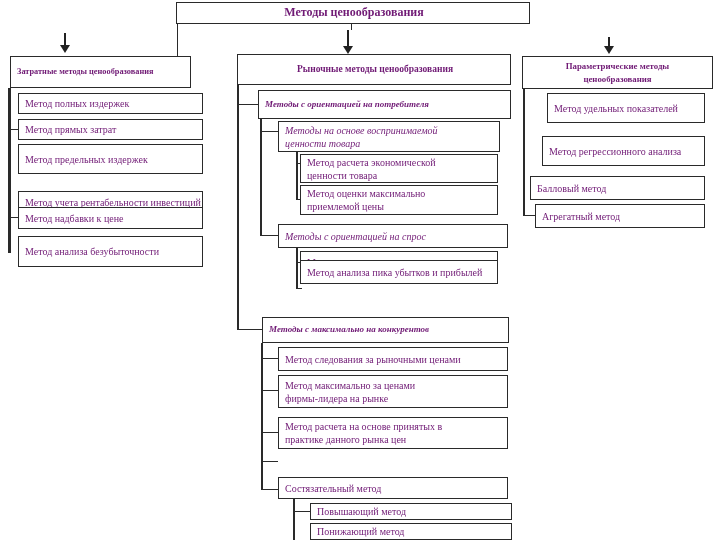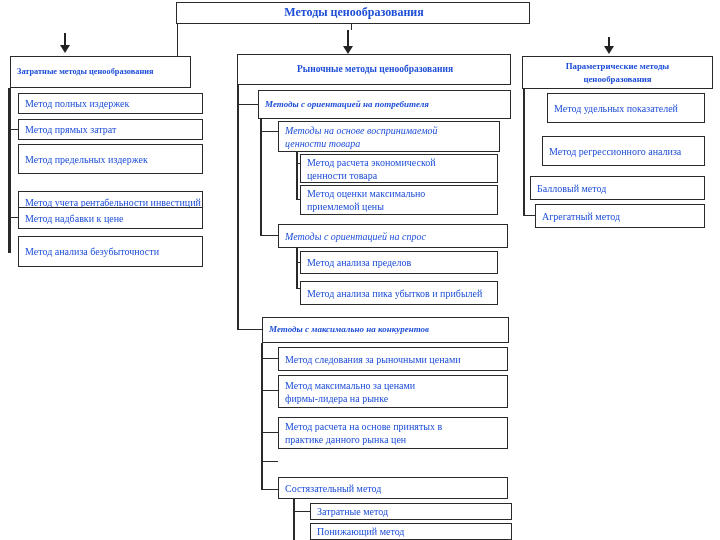--- a/index.html
+++ b/index.html
@@ -1,17 +1,17 @@
 <!DOCTYPE html>
 <html><head>
 <meta charset="utf-8">
 <style>
   html,body{margin:0;padding:0;background:#fff;}
   #stage{position:relative;width:720px;height:540px;background:#fff;overflow:hidden;
-         font-family:"Liberation Serif","DejaVu Serif",serif;color:#1d4ed8;}
+         font-family:"Liberation Serif","DejaVu Serif",serif;color:#701a75;}
   .box{position:absolute;box-sizing:border-box;border:1px solid #2a2a2a;background:#fff;
        display:flex;align-items:center;font-size:10px;line-height:1.3;padding:1px 4px 1px 6px;}
   .ctr{justify-content:center;text-align:center;}
   .b{font-weight:bold;}
   .i{font-style:italic;}
   .vline,.hline{position:absolute;background:#2a2a2a;}
   .arr{position:absolute;width:2px;background:#222;}
   .arr::after{content:"";position:absolute;left:50%;bottom:-7px;transform:translateX(-50%);
        width:0;height:0;border:5px solid transparent;border-bottom:none;border-top:8px solid #222;}
   .titlebox{font-size:12px;}
@@ -67,40 +67,40 @@
   <div class="box" style="left:300px;top:154px;width:198px;height:29px;padding-right:32px;">Метод расчета экономической ценности товара</div>
   <div class="box" style="left:300px;top:185px;width:198px;height:30px;padding-right:52px;">Метод оценки максимально приемлемой цены</div>
 
   <div class="box i" style="left:278px;top:224px;width:230px;height:24px;">Методы с ориентацией на спрос</div>
 
   <div class="vline" style="left:296px;top:248px;width:2px;height:41px;"></div>
   <div class="hline" style="left:298px;top:262px;width:4px;height:1px;"></div>
   <div class="hline" style="left:298px;top:288px;width:4px;height:1px;"></div>
 
   <div class="box" style="left:300px;top:251px;width:198px;height:23px;">Метод анализа пределов</div>
-  <div class="box" style="left:300px;top:281px;width:198px;height:24px;">Метод анализа пика убытков и прибылей</div>
+  <div class="box" style="left:300px;top:260px;width:198px;height:24px;">Метод анализа пика убытков и прибылей</div>
 
   <div class="box b i grp" style="left:262px;top:317px;width:247px;height:26px;">Методы с максимально на конкурентов</div>
 
   <div class="vline" style="left:261px;top:343px;width:2px;height:147px;"></div>
   <div class="hline" style="left:263px;top:358px;width:15px;height:1px;"></div>
   <div class="hline" style="left:263px;top:390px;width:15px;height:1px;"></div>
   <div class="hline" style="left:263px;top:432px;width:15px;height:1px;"></div>
   <div class="hline" style="left:263px;top:461px;width:15px;height:1px;"></div>
   <div class="hline" style="left:263px;top:489px;width:15px;height:1px;"></div>
 
   <div class="box" style="left:278px;top:347px;width:230px;height:24px;">Метод следования за рыночными ценами</div>
   <div class="box" style="left:278px;top:375px;width:230px;height:33px;padding-right:62px;">Метод максимально за ценами фирмы-лидера на рынке</div>
   <div class="box" style="left:278px;top:417px;width:230px;height:32px;padding-right:40px;">Метод расчета на основе принятых в практике данного рынка цен</div>
   <div class="box" style="left:278px;top:477px;width:230px;height:22px;">Состязательный метод</div>
 
   <div class="vline" style="left:293px;top:499px;width:2px;height:41px;"></div>
   <div class="hline" style="left:295px;top:511px;width:15px;height:1px;"></div>
 
-  <div class="box" style="left:310px;top:503px;width:202px;height:17px;">Затратные метод</div>
+  <div class="box" style="left:310px;top:503px;width:202px;height:17px;">Повышающий метод</div>
   <div class="box" style="left:310px;top:523px;width:202px;height:17px;">Понижающий метод</div>
 
   <div class="box ctr b hdr-r" style="left:522px;top:56px;width:191px;height:33px;">Параметрические методы ценообразования</div>
 
   <div class="vline" style="left:523px;top:89px;width:2px;height:127px;"></div>
   <div class="hline" style="left:525px;top:215px;width:22px;height:1px;"></div>
 
   <div class="box" style="left:547px;top:93px;width:158px;height:30px;">Метод удельных показателей</div>
   <div class="box" style="left:542px;top:136px;width:163px;height:30px;">Метод регрессионного анализа</div>
   <div class="box" style="left:530px;top:176px;width:175px;height:24px;">Балловый метод</div>

